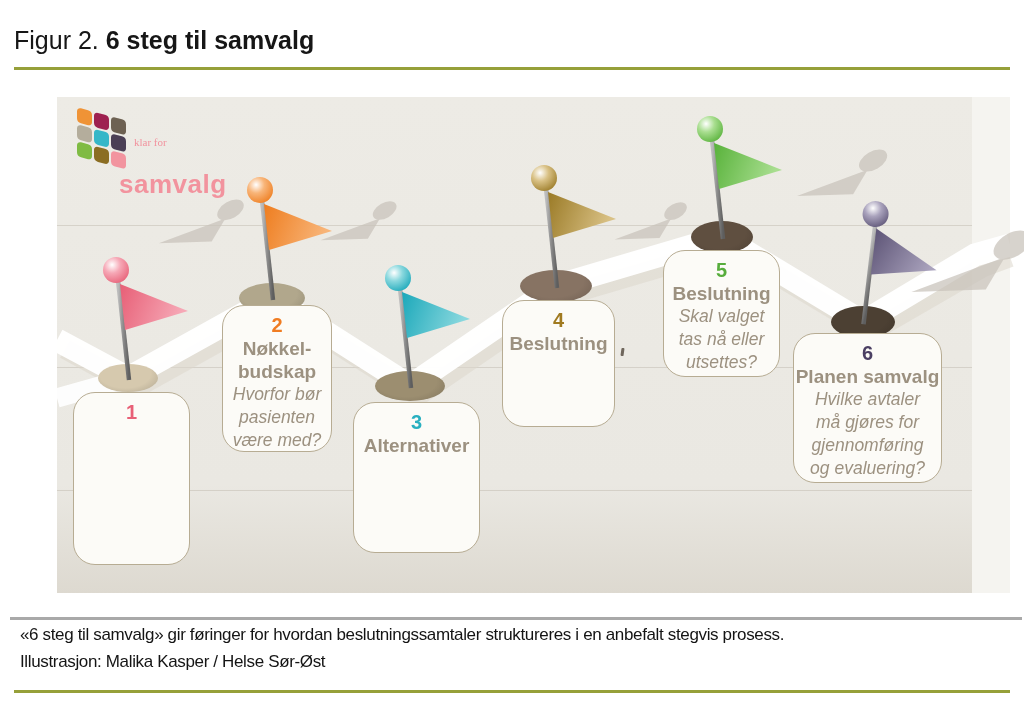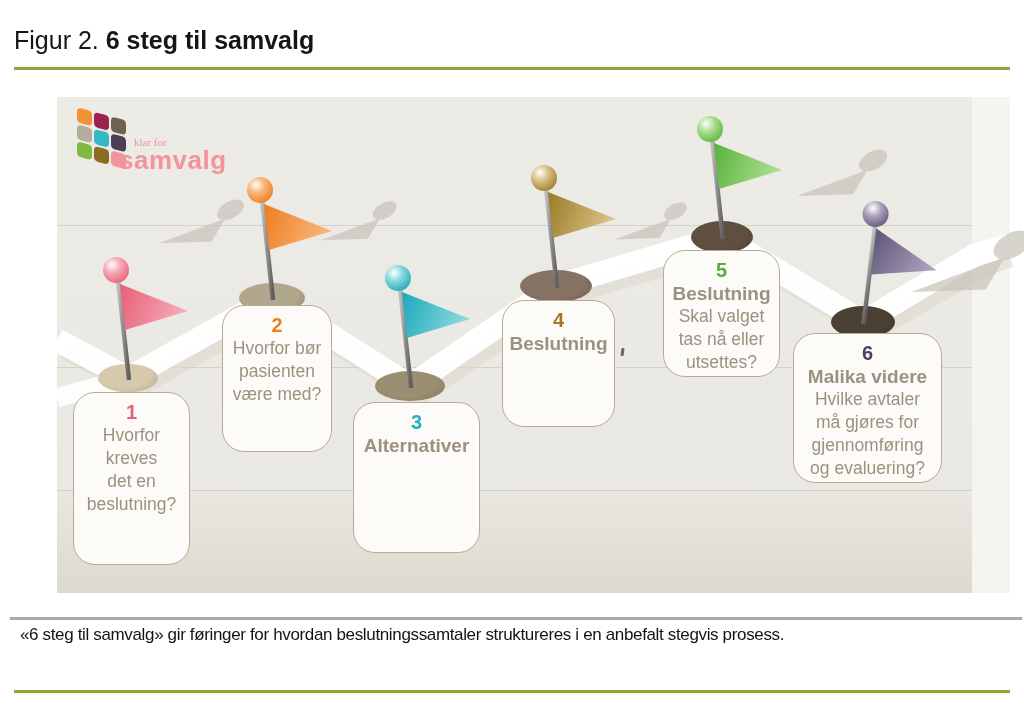--- a/index.html
+++ b/index.html
@@ -41,21 +41,21 @@
                letter-spacing:.5px; }
 
   
   .step { position:absolute; inset:0; }
   .flag { position:absolute; width:120px; height:130px; }
   .base { position:absolute; border-radius:50%; }
   .card { position:absolute; background:#fcfbf7; border:1.5px solid #b7ac93; border-radius:22px;
           text-align:center; padding-top:7px; color:#9c9180; }
   .card .num   { font-size:20px; font-weight:bold; line-height:24px; }
   .card .title { font-size:19px; font-weight:bold; line-height:23px; white-space:pre-line; }
-  .card .question { font-size:17.5px; line-height:23px; white-space:pre-line; }
+  .card .question { font-size:17.5px; font-style:italic; line-height:23px; white-space:pre-line; }
 
   .step-1 .flag { left:37px;  top:157px; }
   .step-2 .flag { left:181px; top:77px;  }
   .step-3 .flag { left:319px; top:165px; }
   .step-4 .flag { left:465px; top:65px;  }
   .step-5 .flag { left:631px; top:16px;  }
   .step-6 .flag { left:772px; top:101px; transform:rotate(13deg); transform-origin:34px 124px; }
 
   .step-1 .base { left:41px;  top:267px; width:60px; height:28px; }
   .step-2 .base { left:182px; top:186px; width:66px; height:30px; }
@@ -139,24 +139,20 @@
                 <stop offset=".4" stop-color="#f6a8b6"></stop>
         <stop offset="1" stop-color="#e75f76"></stop>
       </radialGradient>
     </defs>
     <line x1="24" y1="26" x2="35" y2="126" stroke="url(#pg0)" stroke-width="4.5"></line>
     <polygon points="26,30 94,57 31,76" fill="url(#fg0)"></polygon>
     <circle cx="22" cy="16" r="13" fill="url(#bg0)"></circle>
   </svg></div>
     <div class="card">
       <div class="num" style="color: rgb(232, 96, 119);">1</div>
-      <div class="question">Hvorfor
-kreves
-det en
-beslutning?</div>
     </div>
   </div>
       <div class="step step-2">
     <div class="base" style="background: radial-gradient(at 45% 35%, rgb(177, 167, 140) 55%, rgba(0, 0, 0, 0.18)) rgb(177, 167, 140);"></div>
     <div class="flag">
   <svg width="120" height="130" viewBox="0 0 120 130">
     <defs>
       <linearGradient id="pg1" x1="0" y1="0" x2="1" y2="0">
         <stop offset="0" stop-color="#bdbdbd"></stop>
                 <stop offset=".5" stop-color="#8a8a8a"></stop>
@@ -171,20 +167,22 @@
                 <stop offset=".4" stop-color="#f8b579"></stop>
         <stop offset="1" stop-color="#ee7d1f"></stop>
       </radialGradient>
     </defs>
     <line x1="24" y1="26" x2="35" y2="126" stroke="url(#pg1)" stroke-width="4.5"></line>
     <polygon points="26,30 94,57 31,76" fill="url(#fg1)"></polygon>
     <circle cx="22" cy="16" r="13" fill="url(#bg1)"></circle>
   </svg></div>
     <div class="card">
       <div class="num" style="color: rgb(240, 124, 34);">2</div>
+      <div class="title">Nøkkel-
+budskap</div>
       <div class="question">Hvorfor bør
 pasienten
 være med?</div>
     </div>
   </div>
       <div class="step step-3">
     <div class="base" style="background: radial-gradient(at 45% 35%, rgb(156, 142, 112) 55%, rgba(0, 0, 0, 0.18)) rgb(156, 142, 112);"></div>
     <div class="flag">
   <svg width="120" height="130" viewBox="0 0 120 130">
     <defs>
@@ -292,21 +290,21 @@
                 <stop offset=".4" stop-color="#aaa3bd"></stop>
         <stop offset="1" stop-color="#5e5577"></stop>
       </radialGradient>
     </defs>
     <line x1="24" y1="26" x2="35" y2="126" stroke="url(#pg5)" stroke-width="4.5"></line>
     <polygon points="26,30 94,57 31,76" fill="url(#fg5)"></polygon>
     <circle cx="22" cy="16" r="13" fill="url(#bg5)"></circle>
   </svg></div>
     <div class="card">
       <div class="num" style="color: rgb(75, 63, 99);">6</div>
-      <div class="title">Malika videre</div>
+      <div class="title">Planen samvalg</div>
       <div class="question">Hvilke avtaler
 må gjøres for
 gjennomføring
 og evaluering?</div>
     </div>
   </div>
     </div>
 
   <div class="logo">
     <div class="logo-grid" id="logo-grid">
@@ -320,23 +318,24 @@
           <div class="logo-tile" style="background: rgb(53, 183, 200);"></div>
           <div class="logo-tile" style="background: rgb(75, 63, 85);"></div>
         </div>
         <div class="logo-row">
           <div class="logo-tile" style="background: rgb(127, 187, 67);"></div>
           <div class="logo-tile" style="background: rgb(139, 109, 34);"></div>
           <div class="logo-tile" style="background: rgb(242, 148, 159);"></div>
         </div>
       </div>
     <div class="logo-pre" style="color: rgb(242, 147, 158);">klar for</div>
-    <div class="logo-name" style="color: rgb(242, 147, 158);">samvalg</div>
+    <div class="logo-name" style="color: rgb(242, 147, 158); margin-top: 24px;">samvalg</div>
   </div>
 
   <div class="stray-mark"></div>
 </div>
 
 <div class="figure-divider" style="background: rgb(169, 169, 169);"></div>
 <div class="caption">
   <div>«6 steg til samvalg» gir føringer for hvordan beslutningssamtaler struktureres i en anbefalt stegvis prosess.</div>
+  <div>Illustrasjon: Malika Kasper / Helse Sør-Øst</div>
 </div>
 <div class="rule bottom" style="background: rgb(150, 160, 57);"></div>
 
 </body></html>

